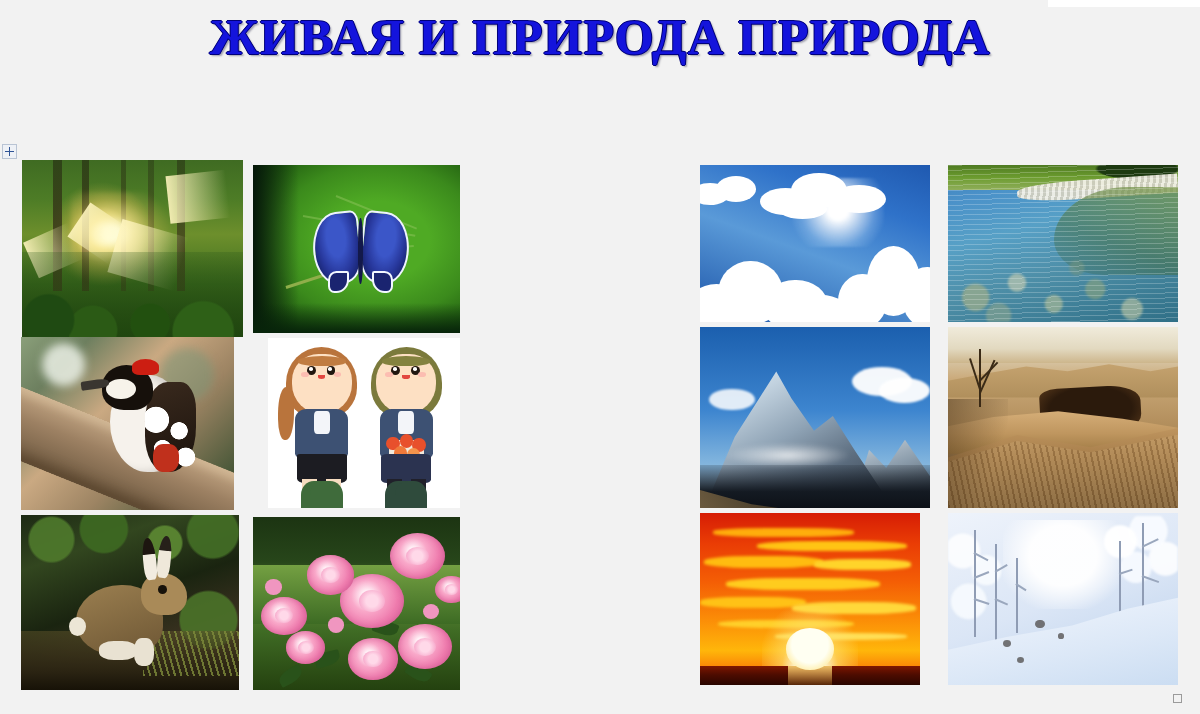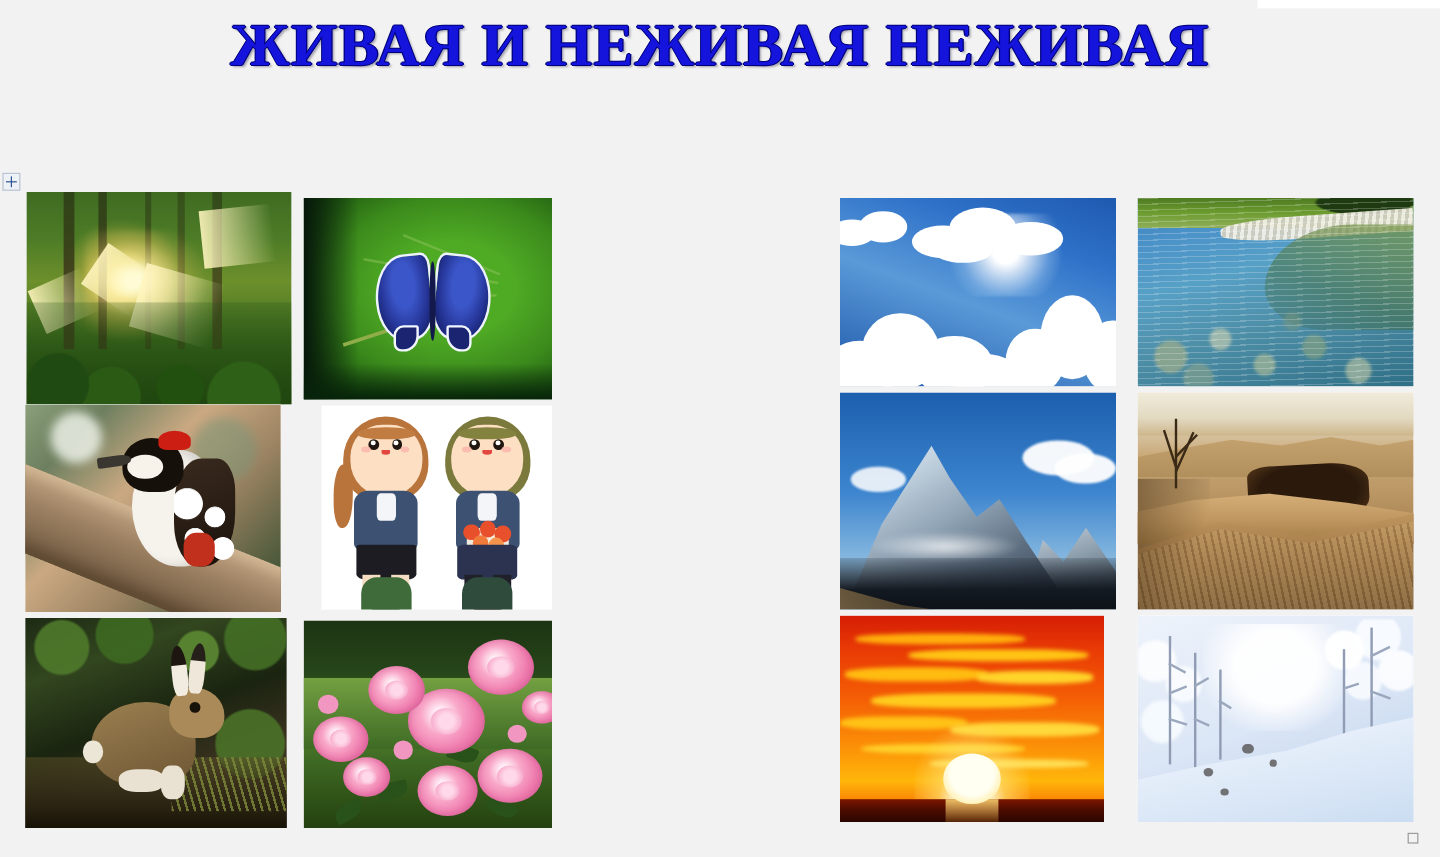--- a/index.html
+++ b/index.html
@@ -454,21 +454,21 @@
   .ws1 { left: 38%; top: 62%; width: 4%;  height: 5%; }
   .ws2 { left: 24%; top: 74%; width: 3.5%; height: 4%; }
   .ws3 { left: 30%; top: 84%; width: 3%;  height: 3.5%; }
   .ws4 { left: 48%; top: 70%; width: 2.5%; height: 3%; }
 </style>
 </head>
 <body>
 
 <div class="top-strip"></div>
 
-<div class="slide-title">ЖИВАЯ И НЕЖИВАЯ НЕЖИВАЯ</div>
+<div class="slide-title">ЖИВАЯ И ПРИРОДА ПРИРОДА</div>
 
 <div class="move-handle"></div>
 
 <div class="tile t-forest">
   <div class="art forest-bg">
     <div class="trunk a"></div>
     <div class="trunk b"></div>
     <div class="trunk c"></div>
     <div class="trunk d"></div>
     <div class="trunk e"></div>

